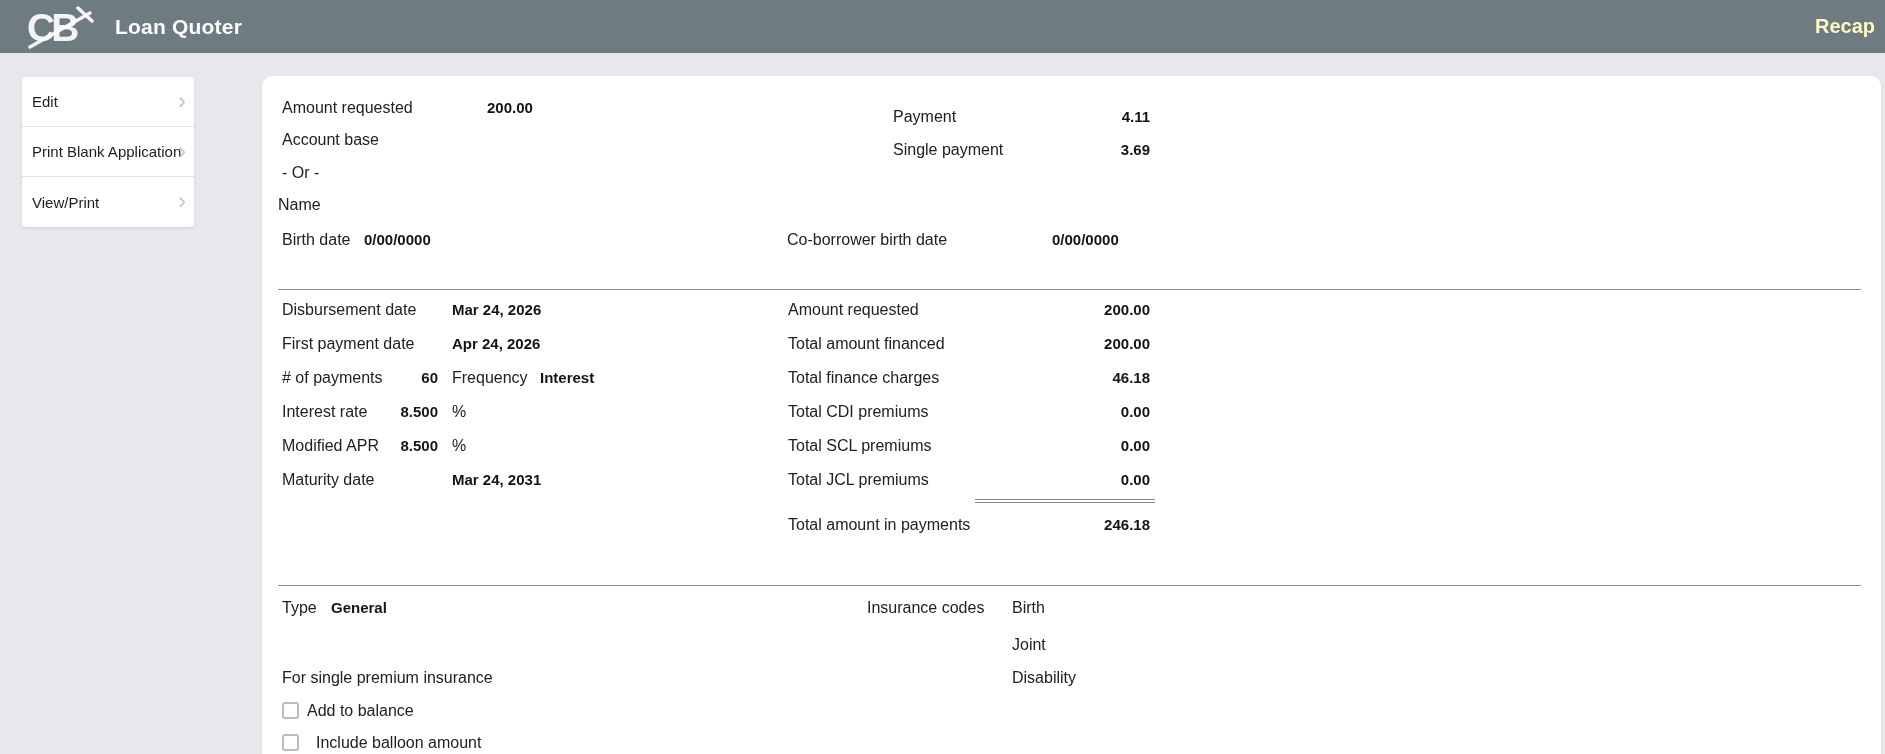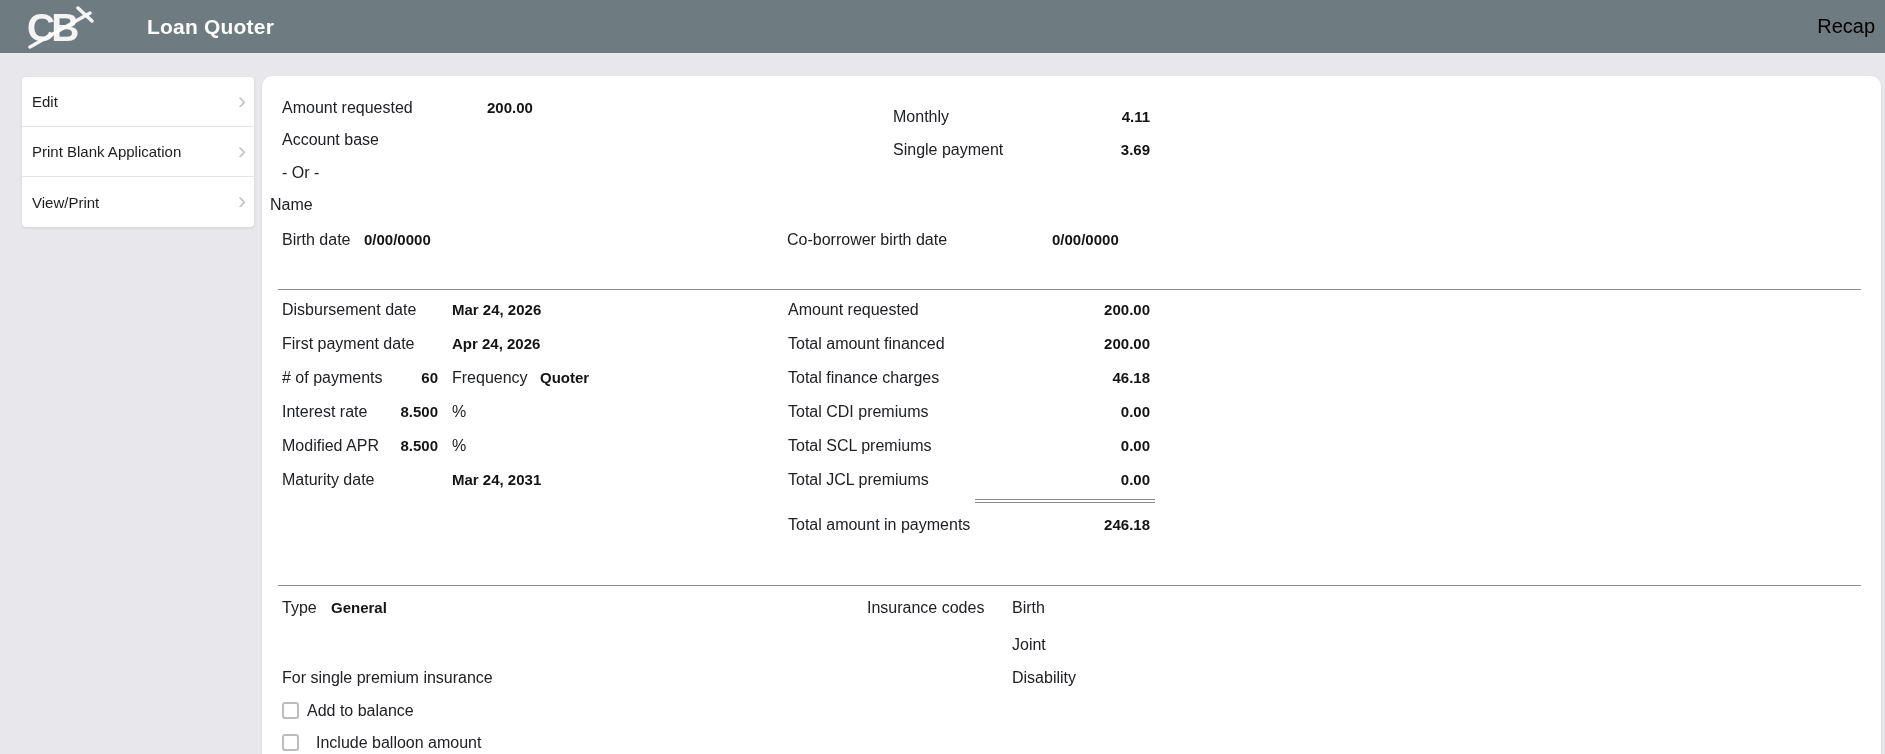--- a/index.html
+++ b/index.html
@@ -4,26 +4,26 @@
 <style>
   * { margin:0; padding:0; box-sizing:border-box; }
   html,body { width:1885px; height:754px; overflow:hidden; background:#e8e8ec;
               font-family:"Liberation Sans", sans-serif; color:#1d1d1f; }
 
   
   .header { position:absolute; left:0; top:0; width:1885px; height:53px;
             background:#6e7b81; display:flex; align-items:center; }
   .logo-wrap { position:absolute; left:26px; top:4px; width:72px; height:46px; }
   .app-title { position:absolute; left:115px; top:0; height:37px; line-height:53px;
-               color:#fdfdfd; font-size:21px; font-weight:bold; letter-spacing:.2px;margin-left:32px; }
+               color:#fdfdfd; font-size:21px; font-weight:bold; letter-spacing:.2px; }
   .recap { position:absolute; right:10px; top:0; height:53px; line-height:53px;
-           color:#000000; font-size:20px; font-weight:normal; cursor:pointer; }
+           color:#fef9c3; font-size:20px; font-weight:bold; cursor:pointer; }
 
   
-  .sidebar { position:absolute; left:22px; top:77px; width:232px; background:#fff;
+  .sidebar { position:absolute; left:22px; top:77px; width:172px; background:#fff;
              border-radius:4px; box-shadow:0 1px 3px rgba(0,0,0,.10); }
   .side-item { position:relative; height:50px; display:flex; align-items:center;
                padding-left:10px; cursor:pointer; border-bottom:1px solid #e4e4e8; }
   .side-item:last-child { border-bottom:none; }
   .side-item .lbl15 { font-size:15px; color:#1d1d1f; }
   .chev { position:absolute; right:8px; top:50%; transform:translateY(-54%);
           color:#c5c5c9; font-size:24px; font-weight:normal; }
 
   
   .card { position:absolute; left:262px; top:76px; width:1619px; height:700px;
@@ -65,49 +65,49 @@
     <span class="lbl15">View/Print</span>
     <span class="chev">›</span>
   </div>
 </div>
 
 <div class="card">
 
   <div class="t" style="left:20px;top:22px">Amount requested</div>
   <div class="v" style="left:225px;top:22px">200.00</div>
 
-  <div class="t" style="left:631px;top:31px">Monthly</div>
+  <div class="t" style="left:631px;top:31px">Payment</div>
   <div class="v vr" style="left:748px;top:31px;width:140px">4.11</div>
 
   <div class="t" style="left:20px;top:54px">Account base</div>
 
   <div class="t" style="left:631px;top:64px">Single payment</div>
   <div class="v vr" style="left:748px;top:64px;width:140px">3.69</div>
 
   <div class="t" style="left:20px;top:87px">- Or -</div>
-  <div class="t" style="left:8px;top:119px">Name</div>
+  <div class="t" style="left:16px;top:119px">Name</div>
 
   <div class="t" style="left:20px;top:154px">Birth date</div>
   <div class="v" style="left:102px;top:154px">0/00/0000</div>
 
   <div class="t" style="left:525px;top:154px">Co-borrower birth date</div>
   <div class="v" style="left:790px;top:154px">0/00/0000</div>
 
   <div class="rule" style="top:213px"></div>
 
   <div class="t" style="left:20px;top:224px">Disbursement date</div>
   <div class="v" style="left:190px;top:224px">Mar 24, 2026</div>
 
   <div class="t" style="left:20px;top:258px">First payment date</div>
   <div class="v" style="left:190px;top:258px">Apr 24, 2026</div>
 
   <div class="t" style="left:20px;top:292px"># of payments</div>
   <div class="v vr" style="left:96px;top:292px;width:80px">60</div>
   <div class="t" style="left:190px;top:292px">Frequency</div>
-  <div class="v" style="left:278px;top:292px">Quoter</div>
+  <div class="v" style="left:278px;top:292px">Interest</div>
 
   <div class="t" style="left:20px;top:326px">Interest rate</div>
   <div class="v vr" style="left:96px;top:326px;width:80px">8.500</div>
   <div class="t" style="left:190px;top:326px">%</div>
 
   <div class="t" style="left:20px;top:360px">Modified APR</div>
   <div class="v vr" style="left:96px;top:360px;width:80px">8.500</div>
   <div class="t" style="left:190px;top:360px">%</div>
 
   <div class="t" style="left:20px;top:394px">Maturity date</div>

